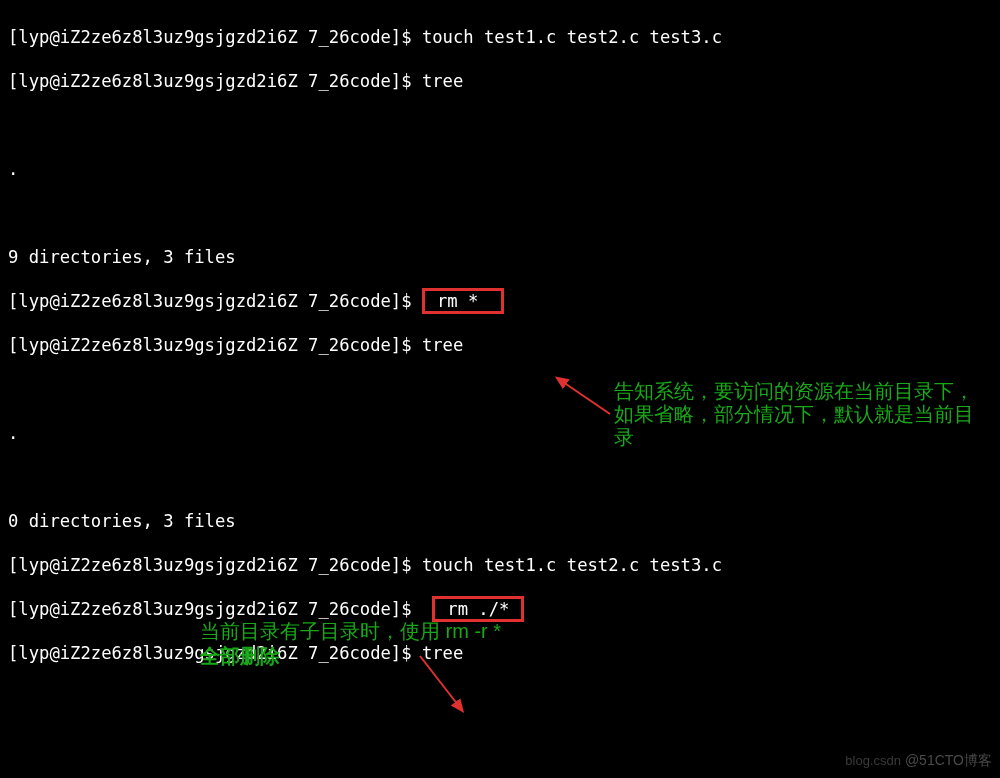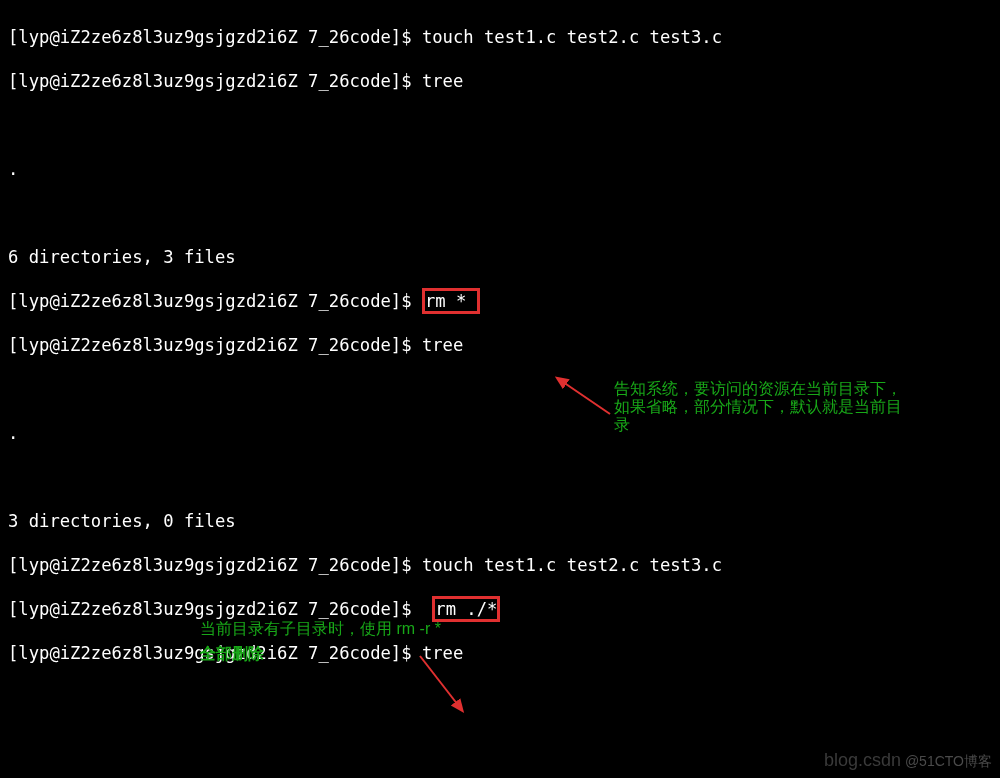--- a/index.html
+++ b/index.html
@@ -18,59 +18,59 @@
   .terminal {
     position: absolute;
     top: 4px;
     left: 8px;
     white-space: pre;
   }
   .line { display: block; }
   .dim-prompt { color: #ffffff; text-align: right; }
   .redbox {
     border: 3px solid #e03030;
-    padding: 0 0;
+    padding: 0 12px;
     display: inline-block;
     line-height: 20px;
     margin-top: -2px;
     margin-bottom: -2px;
   }
   .annot {
     position: absolute;
     color: #18a818;
     font-family: "SimHei", "Microsoft YaHei", sans-serif;
-    font-size: 16px;
-    line-height: 18px;
+    font-size: 20px;
+    line-height: 23px;
   }
   .watermark {
     position: absolute;
     right: 8px;
     bottom: 6px;
     color: #4a4a4a;
     font-family: sans-serif;
     font-size: 14px;
   }
   .arrow-svg { position: absolute; pointer-events: none; }
 </style>
 </head>
 <body>
 
 <div class="terminal">
 <span class="line"><span class="dim-prompt">[lyp@iZ2ze6z8l3uz9gsjgzd2i6Z 7_26code]$ </span><span>touch test1.c test2.c test3.c</span></span>
 <span class="line"><span class="dim-prompt">[lyp@iZ2ze6z8l3uz9gsjgzd2i6Z 7_26code]$ </span><span>tree</span></span>
 <span class="line" style="height:22px"></span>
 <span class="line">.</span>
 <span class="line" style="height:22px"></span>
-<span class="line">6 directories, 3 files</span>
+<span class="line">9 directories, 3 files</span>
 <span class="line"><span class="dim-prompt">[lyp@iZ2ze6z8l3uz9gsjgzd2i6Z 7_26code]$ </span><span class="redbox">rm * </span></span>
 <span class="line"><span class="dim-prompt">[lyp@iZ2ze6z8l3uz9gsjgzd2i6Z 7_26code]$ </span><span>tree</span></span>
 <span class="line" style="height:22px"></span>
 <span class="line">.</span>
 <span class="line" style="height:22px"></span>
-<span class="line">3 directories, 0 files</span>
+<span class="line">0 directories, 3 files</span>
 <span class="line"><span class="dim-prompt">[lyp@iZ2ze6z8l3uz9gsjgzd2i6Z 7_26code]$ </span><span>touch test1.c test2.c test3.c</span></span>
 <span class="line"><span class="dim-prompt">[lyp@iZ2ze6z8l3uz9gsjgzd2i6Z 7_26code]$ </span><span> </span><span class="redbox">rm ./*</span></span>
 <span class="line"><span class="dim-prompt">[lyp@iZ2ze6z8l3uz9gsjgzd2i6Z 7_26code]$ </span><span>tree</span></span>
 
 
 
 
 
 
 
@@ -104,14 +104,14 @@
 <svg class="arrow-svg" style="left:414px; top:650px;" width="60" height="70">
   <defs>
     <marker id="ah2" markerWidth="8" markerHeight="8" refX="2" refY="3" orient="auto">
       <path d="M0,0 L0,6 L7,3 z" fill="#e03030"></path>
     </marker>
   </defs>
   <line x1="6" y1="6" x2="44" y2="55" stroke="#e03030" stroke-width="2" marker-end="url(#ah2)"></line>
 </svg>
 
 <div class="watermark">
-  <span style="color:#3a3a3a; font-size:18px;">blog.csdn</span> <span>@51CTO博客</span>
+  <span style="color:#3a3a3a; font-size:13px;">blog.csdn</span> <span>@51CTO博客</span>
 </div>
 
 </body></html>

